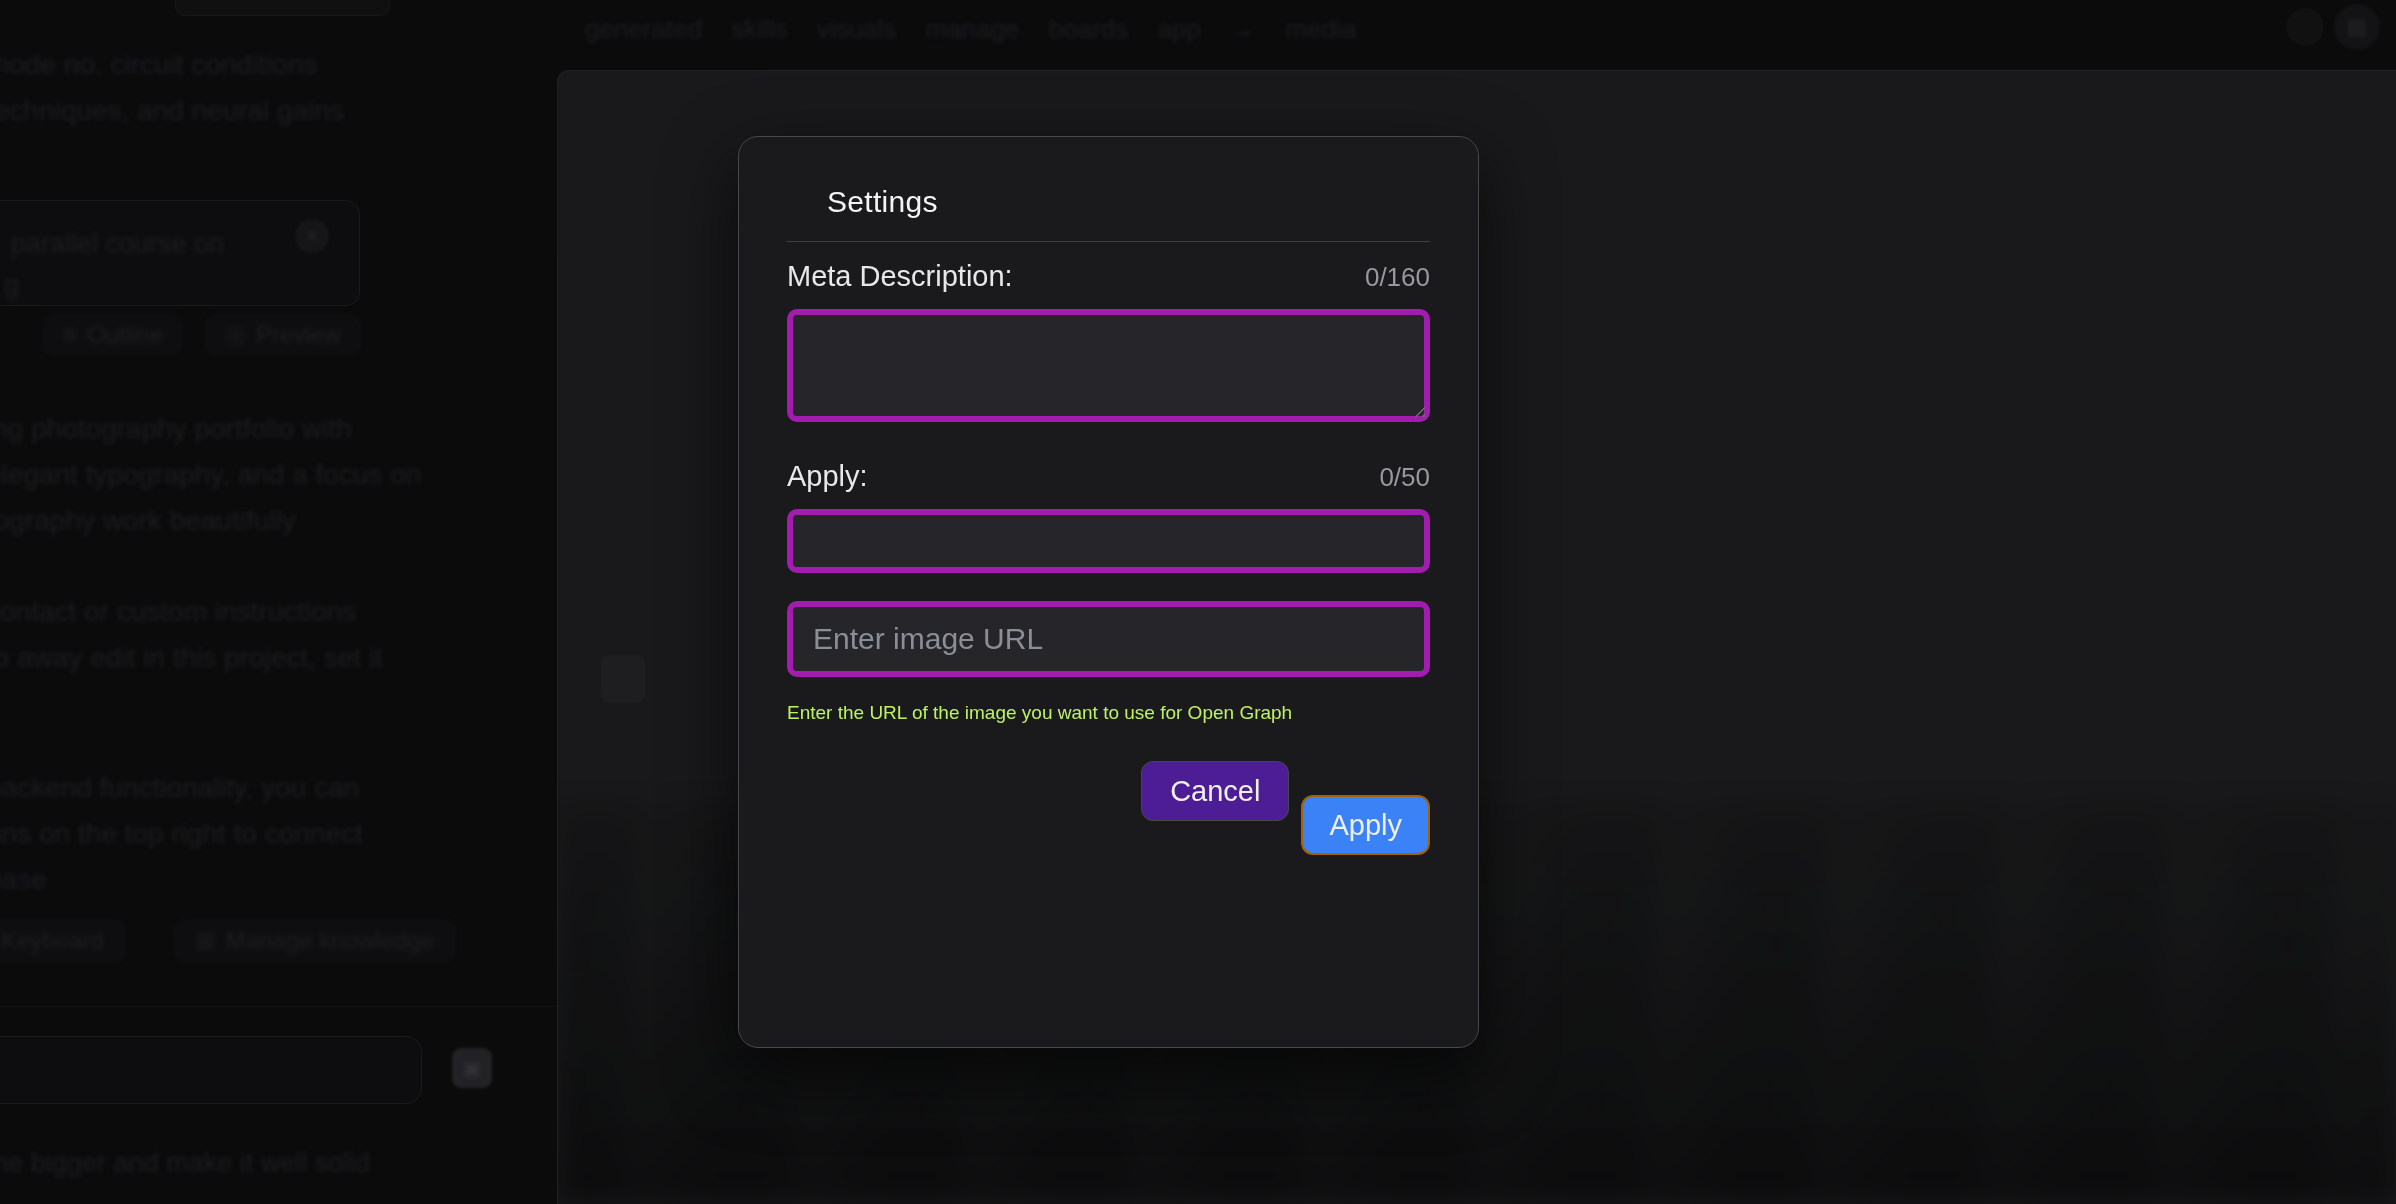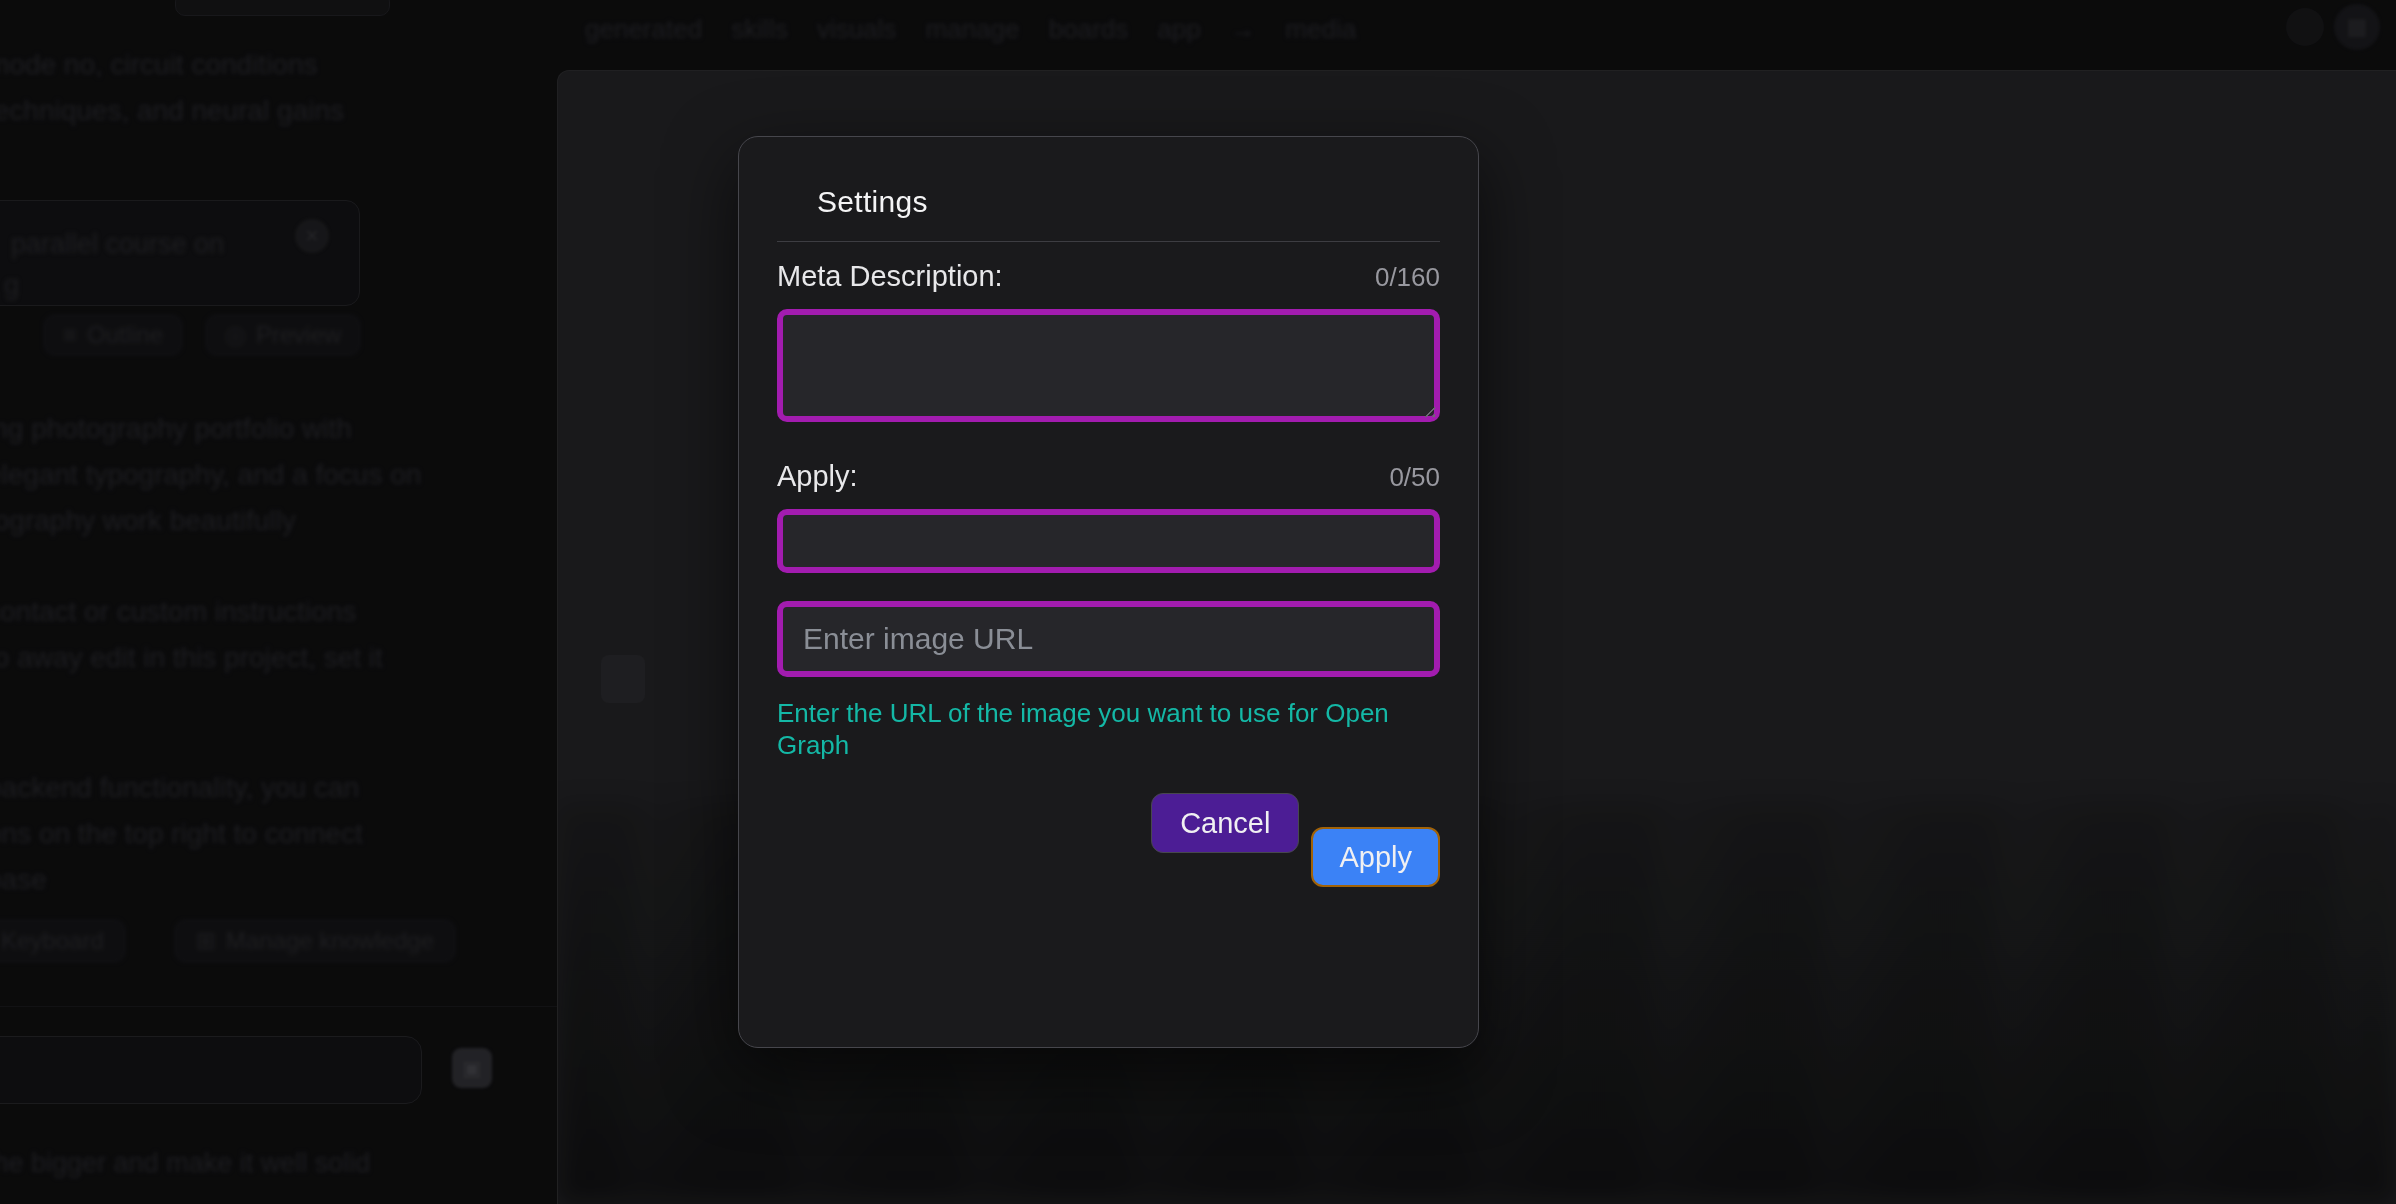--- a/index.html
+++ b/index.html
@@ -47,21 +47,21 @@
       linear-gradient(to bottom, rgba(0,0,0,0) 0%, rgba(2,4,2,0.22) 55%, rgba(0,0,0,0.4) 100%),
       repeating-linear-gradient(93deg, rgba(0,0,0,0.16) 0px, rgba(0,0,0,0.16) 70px, rgba(10,14,10,0.03) 95px, rgba(0,0,0,0.16) 170px);
     filter:blur(12px); }
   .panel-blob { position:absolute; left:43px; top:584px; width:44px; height:48px; border-radius:8px; background:#242427; }
 
   .backdrop { position:absolute; inset:0; background:rgba(0,0,0,0.15); }
 
   
   .modal { position:absolute; left:738px; top:136px; width:741px; height:912px;
     background:#1a1a1c; border:1px solid #46464c; border-radius:20px;
-    box-shadow:0 24px 70px rgba(0,0,0,0.6); padding:0 38px; }
+    box-shadow:0 24px 70px rgba(0,0,0,0.6); padding:0 48px; }
   .modal-title { margin:46px 0 0 40px; font-size:30px; font-weight:500; color:#f4f4f5; letter-spacing:0.3px; line-height:38px; }
   .modal-divider { margin-top:20px; height:1px; background:#3d3d42; border:none; }
 
   .field-head { display:flex; justify-content:space-between; align-items:baseline; }
   .field-label { font-size:29px; color:#e8e8ea; line-height:32px; }
   .field-counter { font-size:26px; color:#98989f; }
   .mt-row1 { margin-top:42px; }
   .mt-row2 { margin-top:18px; }
   .mt-row3 { margin-top:38px; }
   .mt-row4 { margin-top:28px; }
@@ -72,21 +72,21 @@
     padding:0 20px; outline:none; display:block;
   }
   .text-input { height:64px; margin-top:16px; }
   .ta-wrap { position:relative; margin-top:16px; }
   .text-area { height:113px; padding:14px 20px; resize:none; }
   .resize-handle { position:absolute; right:5px; bottom:5px; width:16px; height:16px;
     background:repeating-linear-gradient(135deg, transparent 0px, transparent 4px, #6a6a72 4px, #6a6a72 5.5px);
     clip-path:polygon(100% 0, 100% 100%, 0 100%); }
   .url-input { height:76px; margin-top:20px; font-size:30px; }
   .url-input::placeholder, .text-input::placeholder { color:#8a8e96; }
-  .helper-text { margin-top:20px; font-size:26px; color:#14b8a6; line-height:32px; }
+  .helper-text { margin-top:20px; font-size:19px; color:#bef264; line-height:32px; }
 
   .btn-row { margin-top:32px; display:flex; justify-content:flex-end; gap:12px; }
   .btn { height:60px; border-radius:12px; font-family:"Liberation Sans", sans-serif; font-size:29px; color:#f0f0f2; cursor:pointer; }
   .btn-cancel { background:#4c1d95; border:1px solid #47474d; padding:0 28px; }
   .btn-apply { background:#3b82f6; border:2px solid #a16207; padding:0 26px;margin-top:34px; }
 </style>
 </head>
 <body>
 
 <div class="bg-app">

